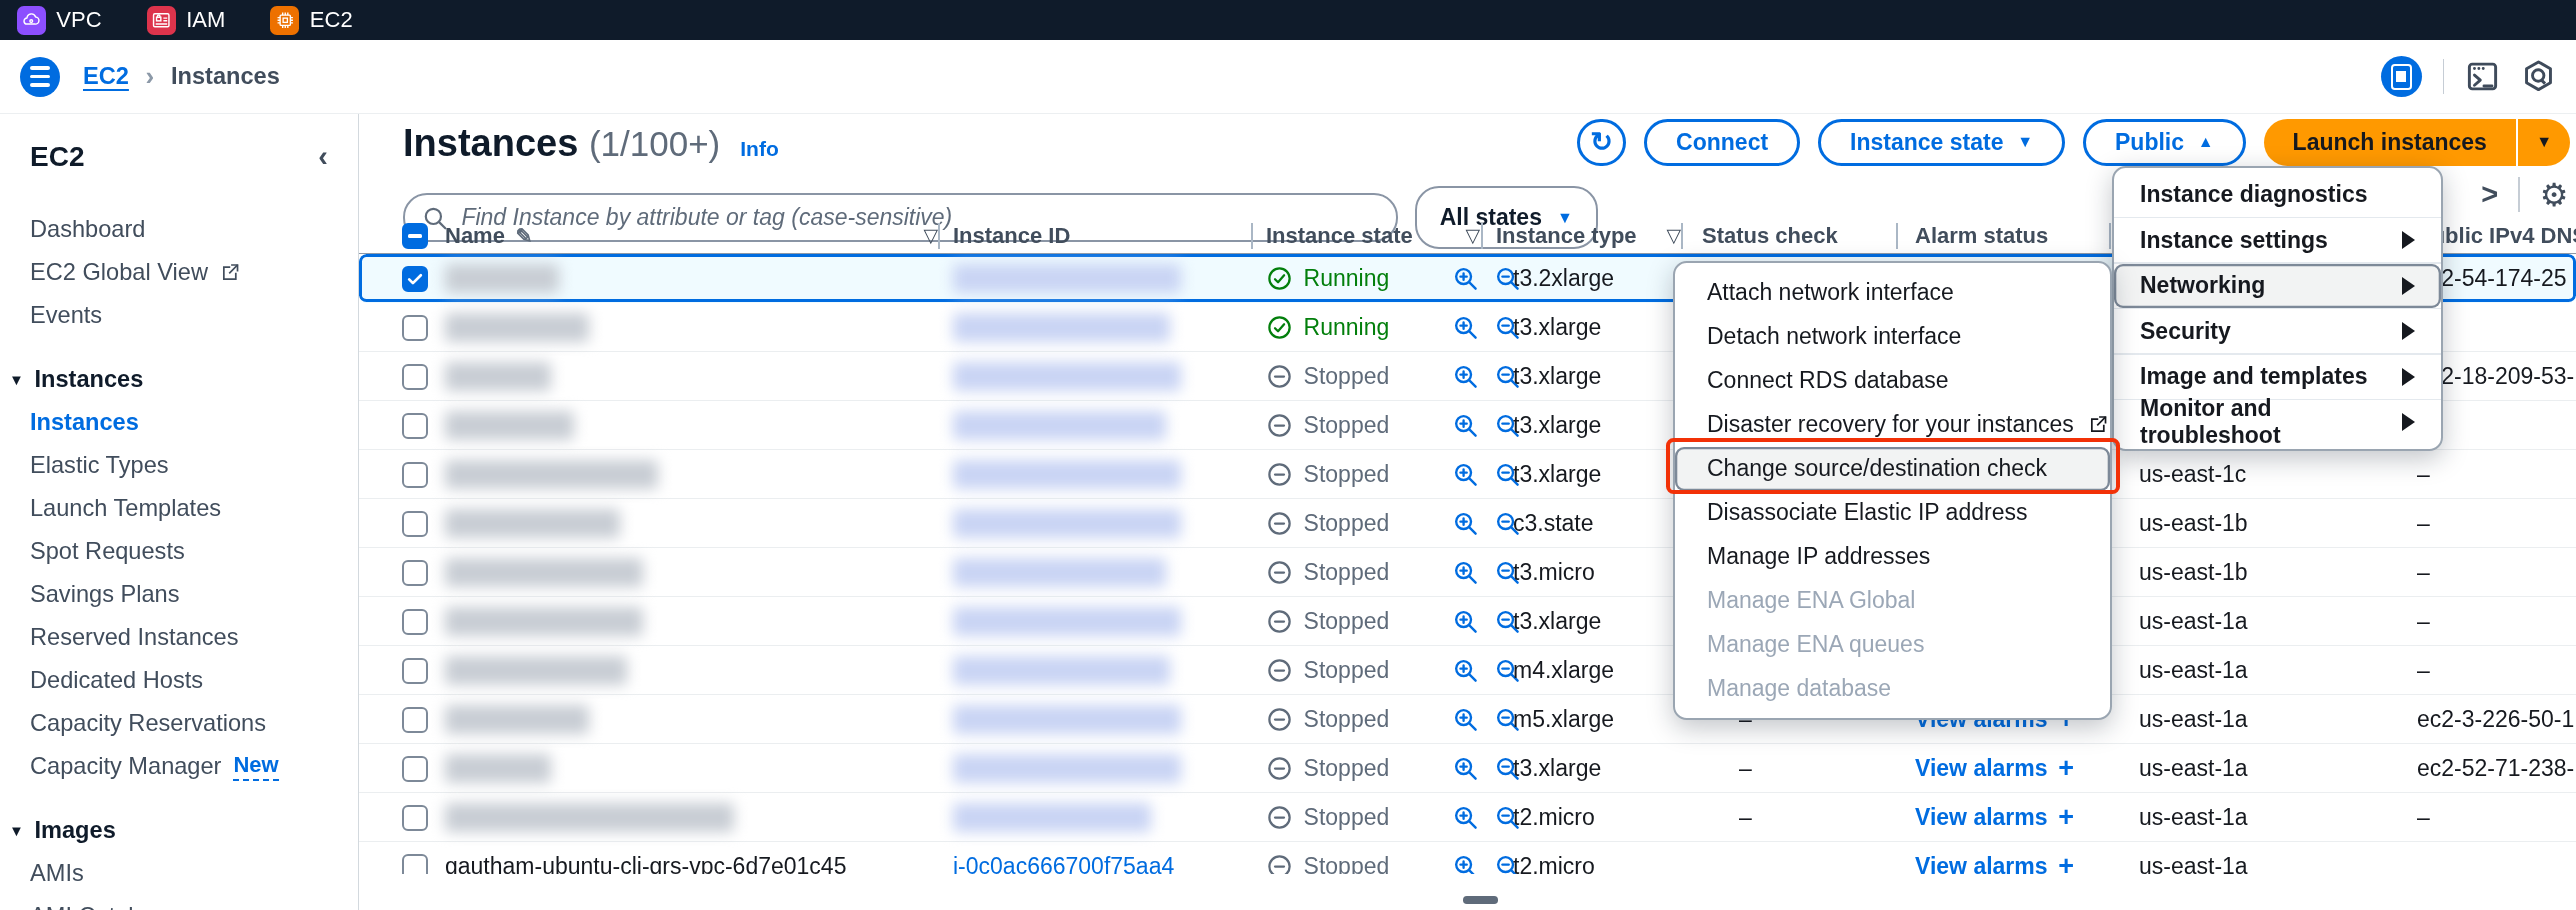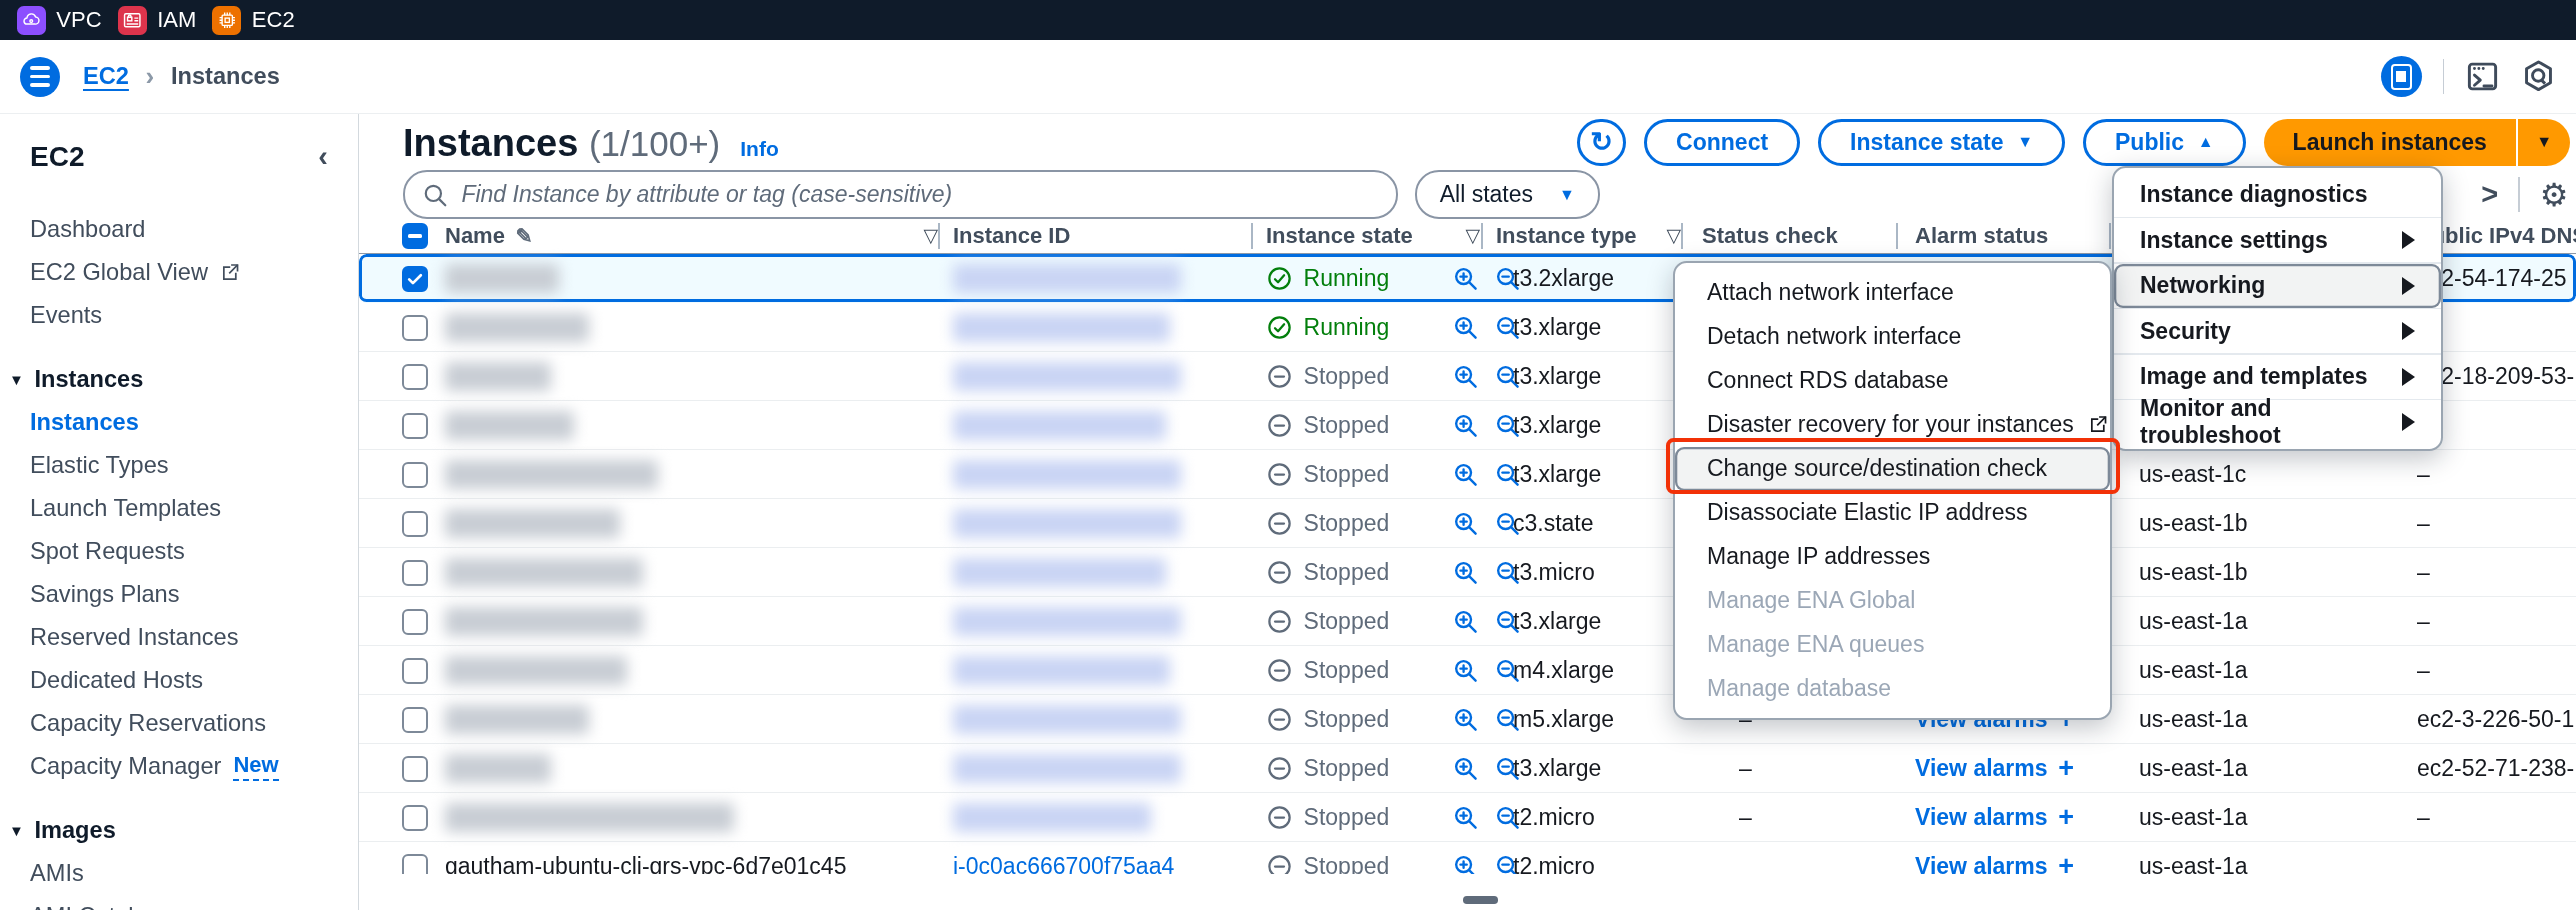--- a/index.html
+++ b/index.html
@@ -57,24 +57,24 @@
   .btn{height:47px;border:3px solid var(--accent);border-radius:30px;background:#fff;color:var(--accent);
        font-weight:700;font-size:23px;display:flex;align-items:center;padding:0 29px;gap:13.7px;cursor:pointer}
   .btn .caret{font-size:16px}
   .icon-btn{width:49px;padding:0;justify-content:center;font-size:27px;font-weight:700}
   .btn-orange{display:flex;align-items:center;background:var(--orange);border-radius:30px;height:47px;color:#16191f;font-weight:700;font-size:23px;cursor:pointer}
   .lo-main{padding:0 29px}
   .lo-div{width:2.3px;height:47px;background:#fff}
   .lo-caret{padding:0 18px;font-size:16px}
 
   
-  .filter-row{position:absolute;top:56px;left:44px;display:flex;align-items:center;gap:16.7px}
+  .filter-row{position:absolute;top:72px;left:44px;display:flex;align-items:center;gap:16.7px}
   .search{width:995px;height:49px;border:2.3px solid var(--border);border-radius:24px;display:flex;align-items:center;padding:0 16.7px;gap:13.7px;background:#fff}
   .search-ph{font-style:italic;color:var(--muted);font-size:23px;white-space:nowrap;overflow:hidden}
-  .state-filter{height:49px;border:2.3px solid var(--border);border-radius:24px;display:flex;align-items:center;padding:0 23px;gap:26px;font-size:23px;font-weight:400;color:var(--dark);cursor:pointer}
+  .state-filter{height:63px;border:2.3px solid var(--border);border-radius:24px;display:flex;align-items:center;padding:0 23px;gap:15px;font-size:23px;font-weight:700;color:var(--dark);cursor:pointer}
   .state-filter .caret{color:var(--accent);font-size:16px}
   .pager{position:absolute;top:56px;right:7.6px;height:49px;display:flex;align-items:center;gap:20px}
   .next-arrow{font-size:29px;font-weight:700;color:var(--head);cursor:pointer}
   .gear{font-size:32px;color:var(--head);cursor:pointer}
 
   
   .table{position:absolute;top:104px;left:0;right:0;height:656px;overflow:hidden}
   .thead{position:relative;height:36px;border-bottom:1.5px solid #8d99a8}
   .th{position:absolute;top:0;height:35px;display:flex;align-items:center;gap:10.6px;font-size:22px;font-weight:700;color:var(--head);white-space:nowrap}
   .pencil{font-size:20.5px;color:var(--muted)}
@@ -109,21 +109,21 @@
   #net-menu{left:1673px;top:261px;width:439px;padding:7.6px 0;z-index:55}
   .smi{height:44px;display:flex;align-items:center;gap:13.7px;padding:0 32px;font-size:23px;color:var(--txt);cursor:pointer;white-space:nowrap}
   .smi.disabled{color:var(--disabled);cursor:default}
   .smi.highlighted{background:#f2f3f3;box-shadow:inset 0 0 0 2.3px #7d8998;border-radius:9px}
   .red-annotation{position:absolute;left:1666px;top:438px;width:454px;height:56px;border:4.6px solid var(--red);border-radius:7.6px;z-index:60;pointer-events:none}
 </style>
 </head>
 <body>
 
 <div class="topbar">
-  <div id="favorites" style="display:flex;gap:16px">
+  <div id="favorites" style="display:flex;gap:45px">
       <div class="fav">
         <span class="fav-icon" style="background: rgb(140, 79, 255);">
           <svg viewBox="0 0 24 24" width="20.5" height="20.5" fill="none" stroke="#fff" stroke-width="1.7" stroke-linejoin="round">
             <path d="M7.3 16.5a3.6 3.6 0 0 1-.3-7.2 5.2 5.2 0 0 1 10.1-1.2 4.1 4.1 0 0 1-.6 8.4Z"></path>
             <circle cx="12" cy="13" r="1.6"></circle>
           </svg>
         </span>
         <span class="fav-label">VPC</span>
       </div>
       <div class="fav">

